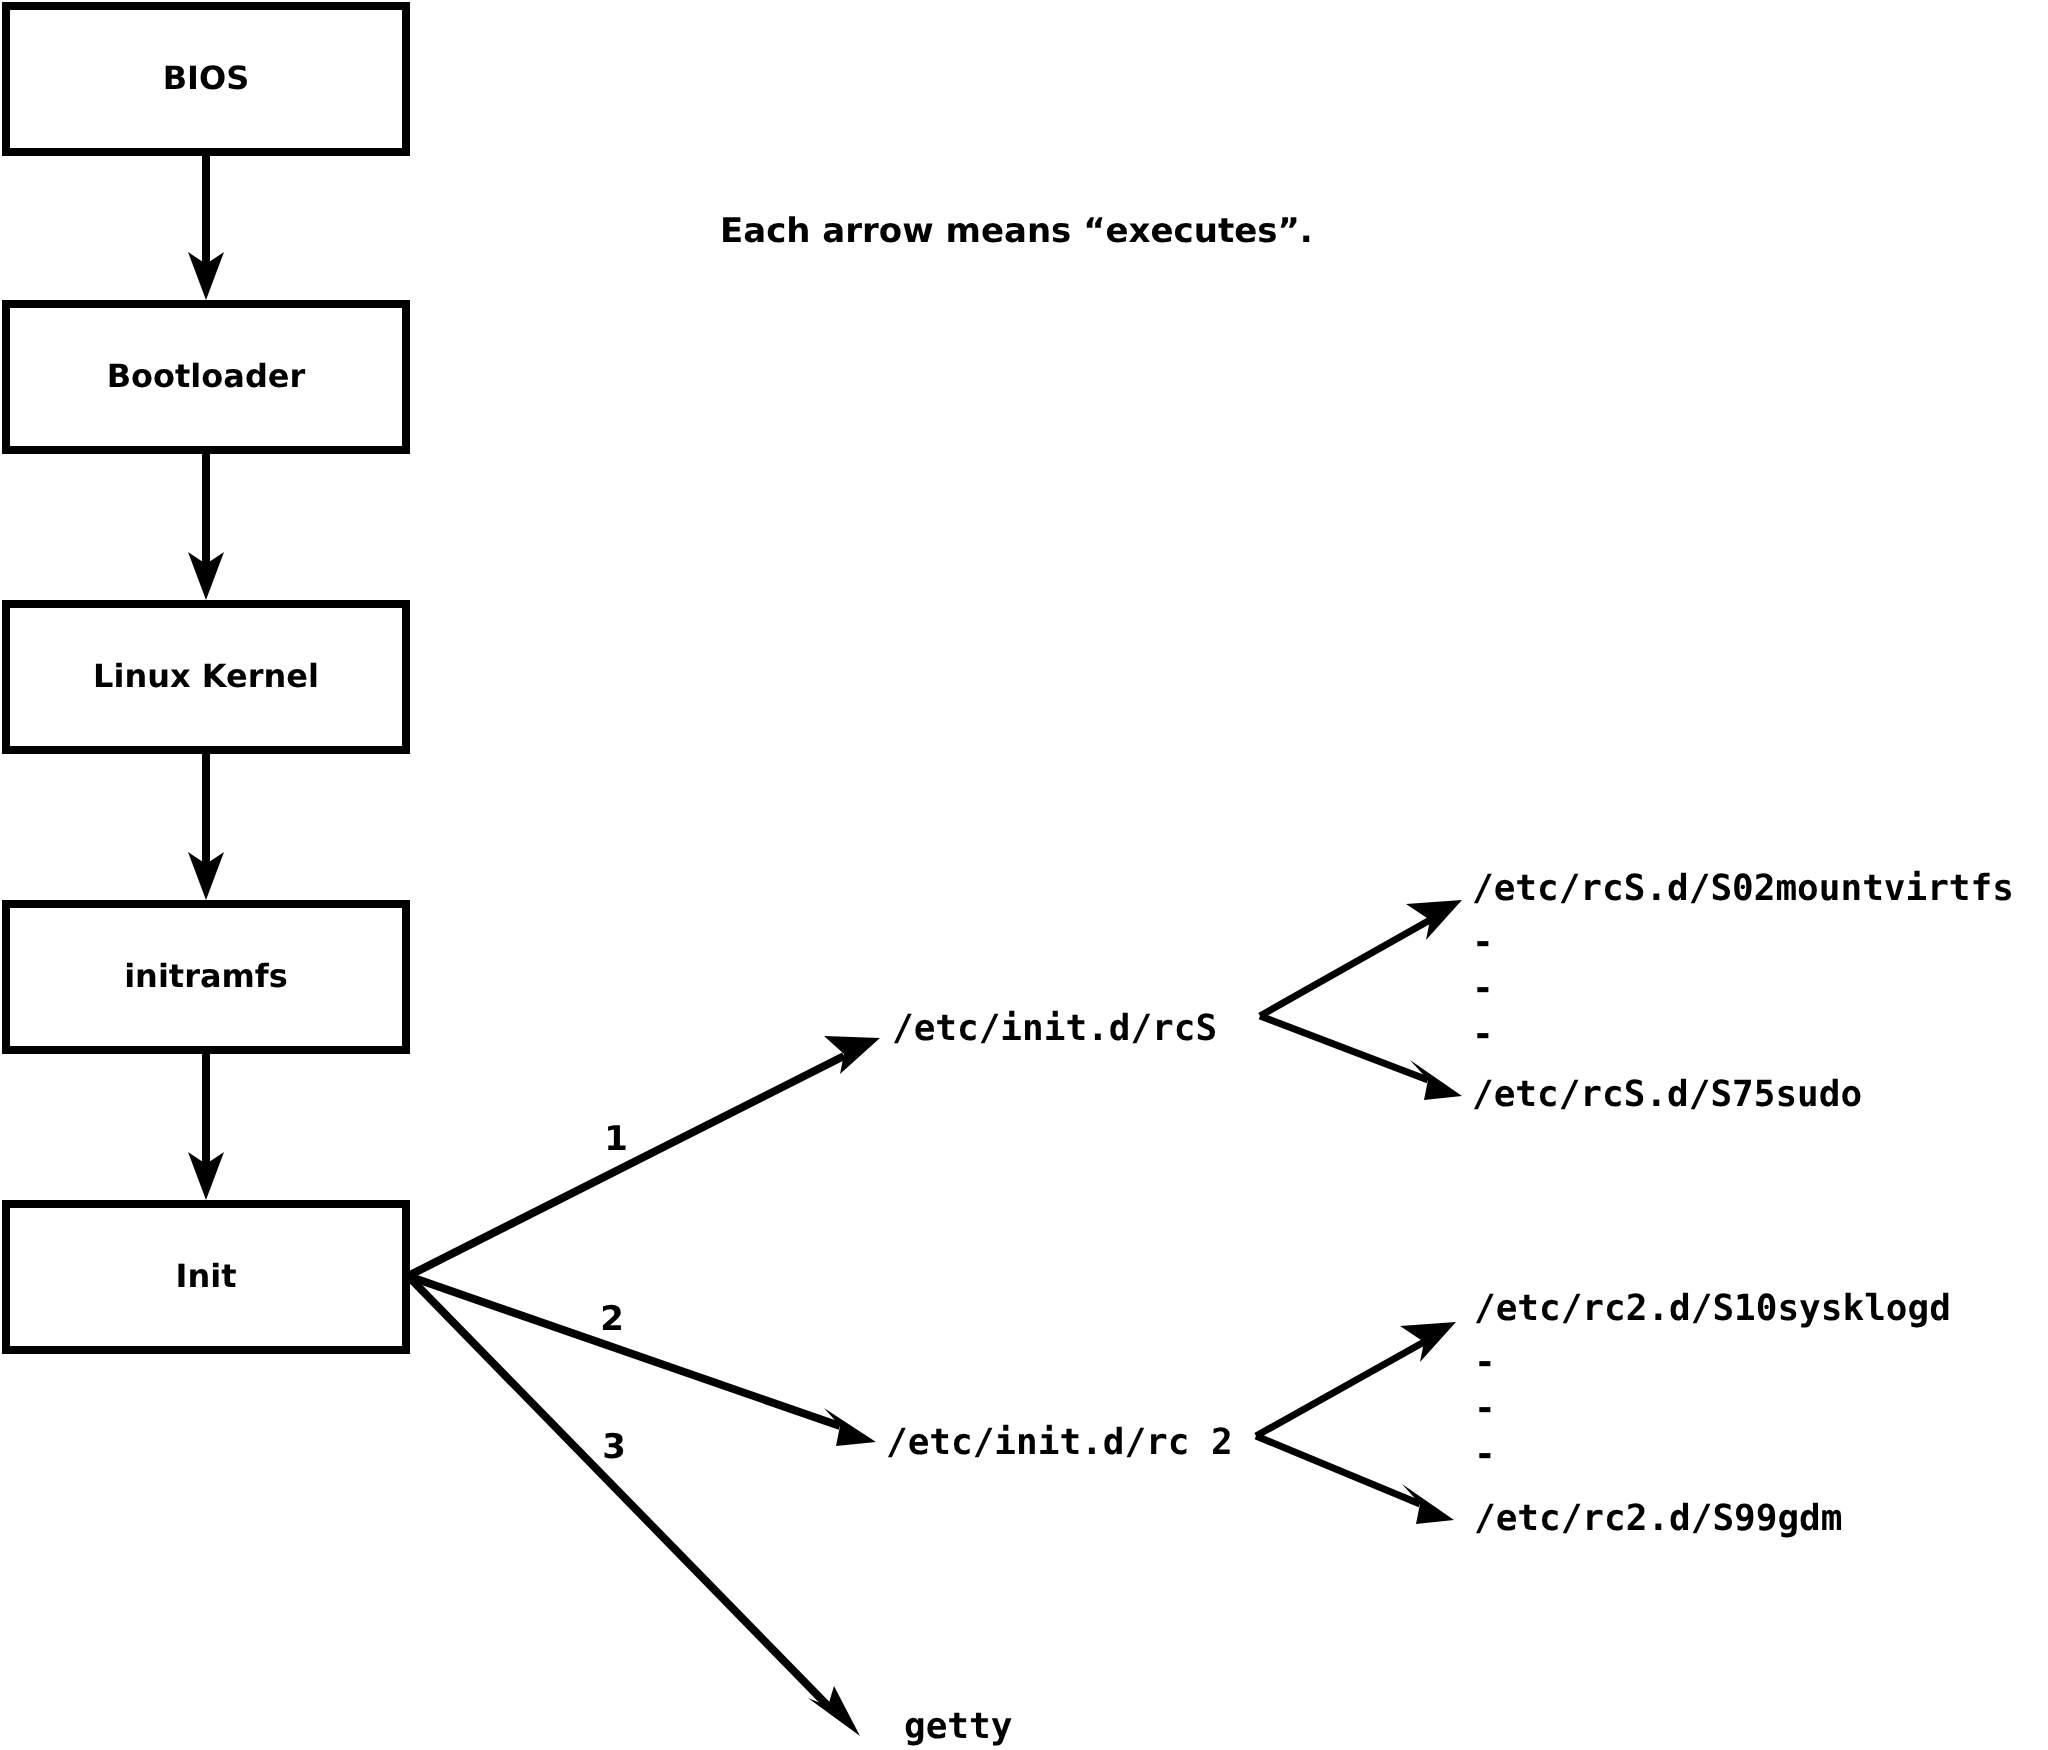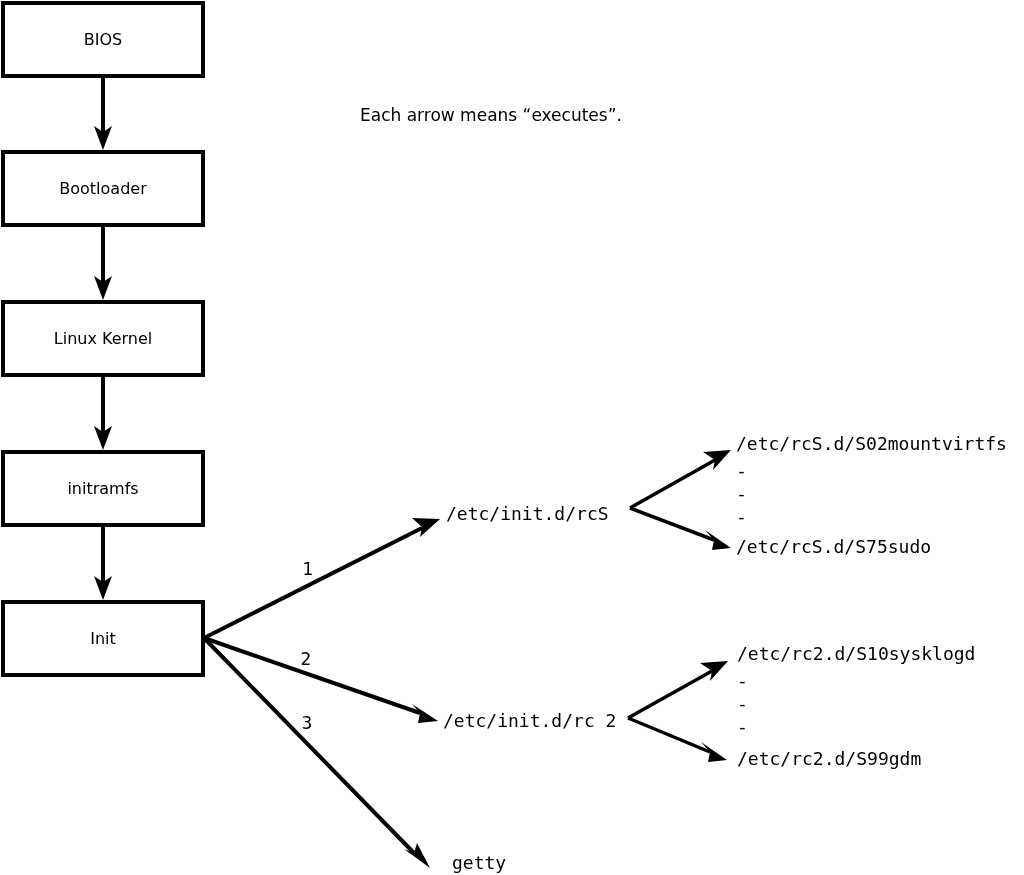--- a/index.html
+++ b/index.html
@@ -11,20 +11,21 @@
     width: 1024px;
     height: 875px;
     overflow: hidden;
     font-family: "Liberation Sans", sans-serif;
   }
   #diagram-root {
     position: relative;
     width: 936px;
     height: 875px;
     background: #ffffff;
+    font-weight: bold;
   }
   svg#boot-diagram {
     display: block;
     width: 1024px;
     height: 875px;
   }
   .box-rect {
     fill: #ffffff;
     stroke: #000000;
     stroke-width: 4;

